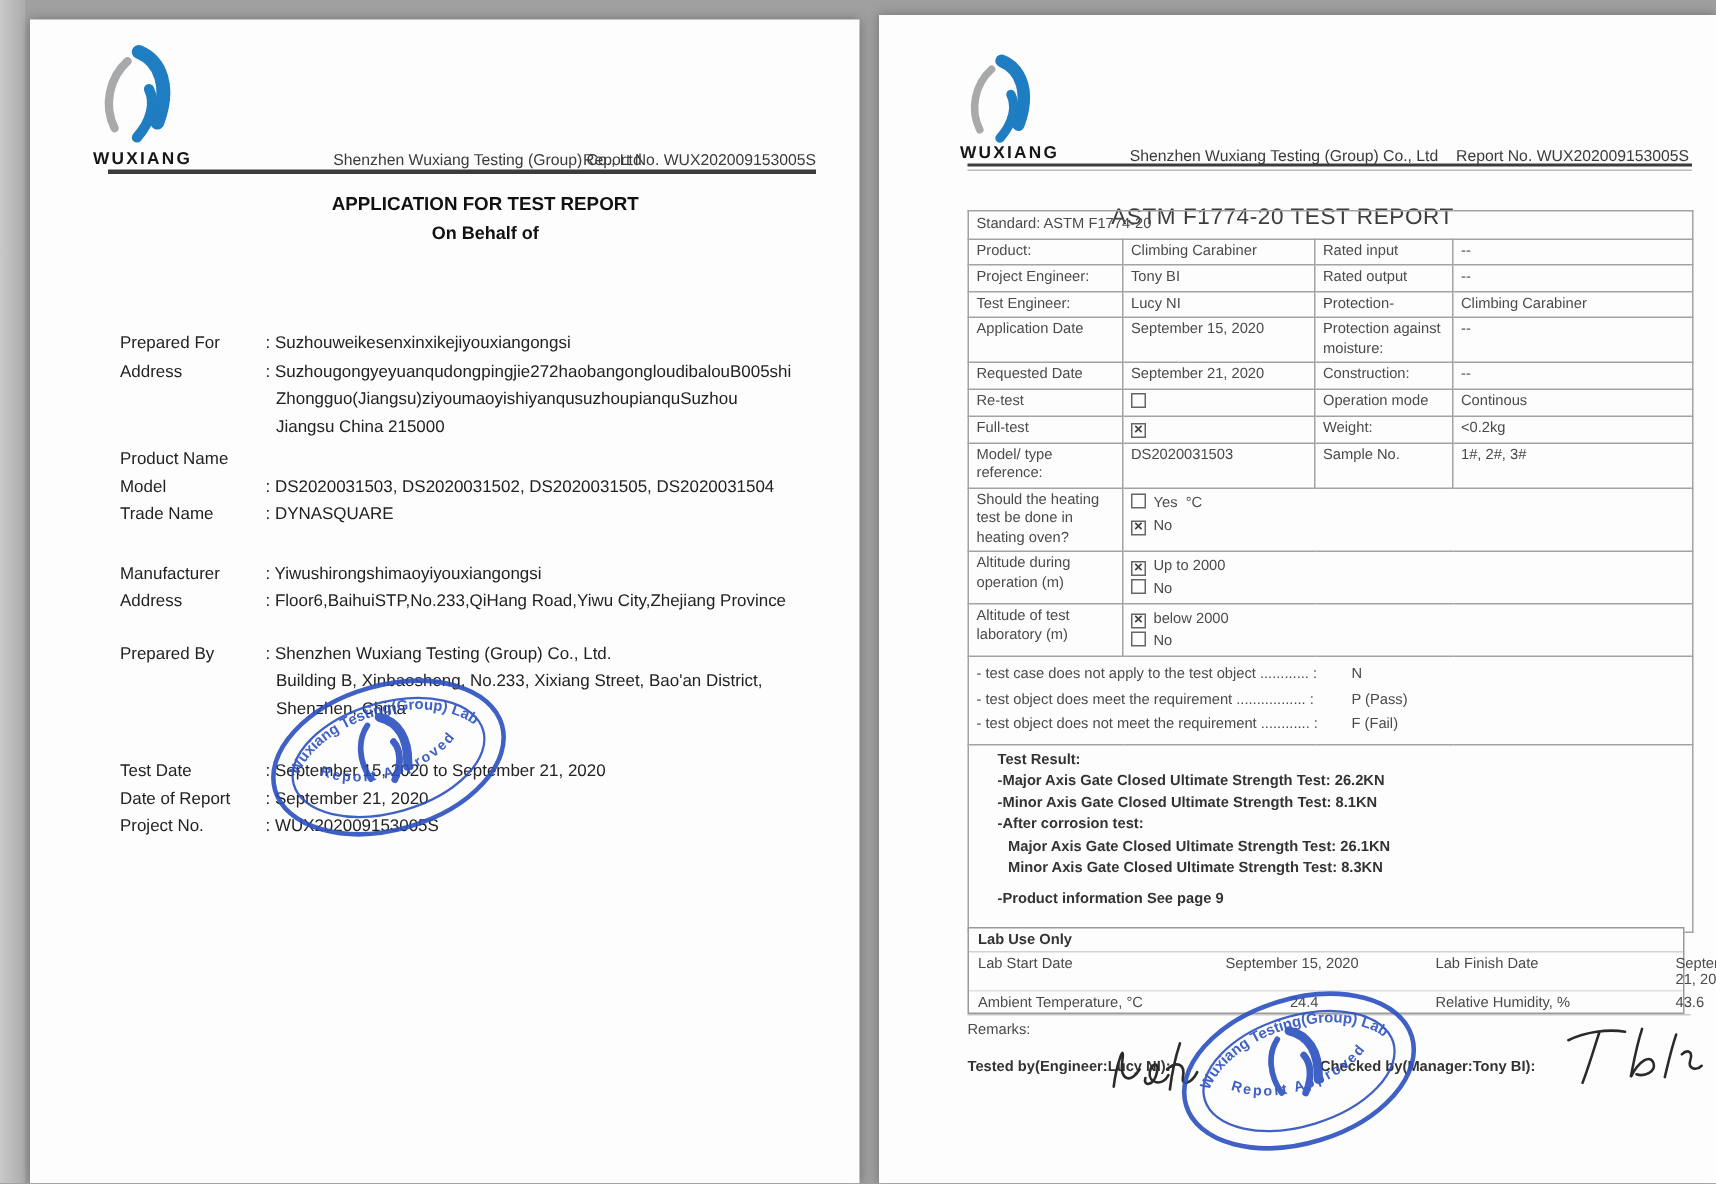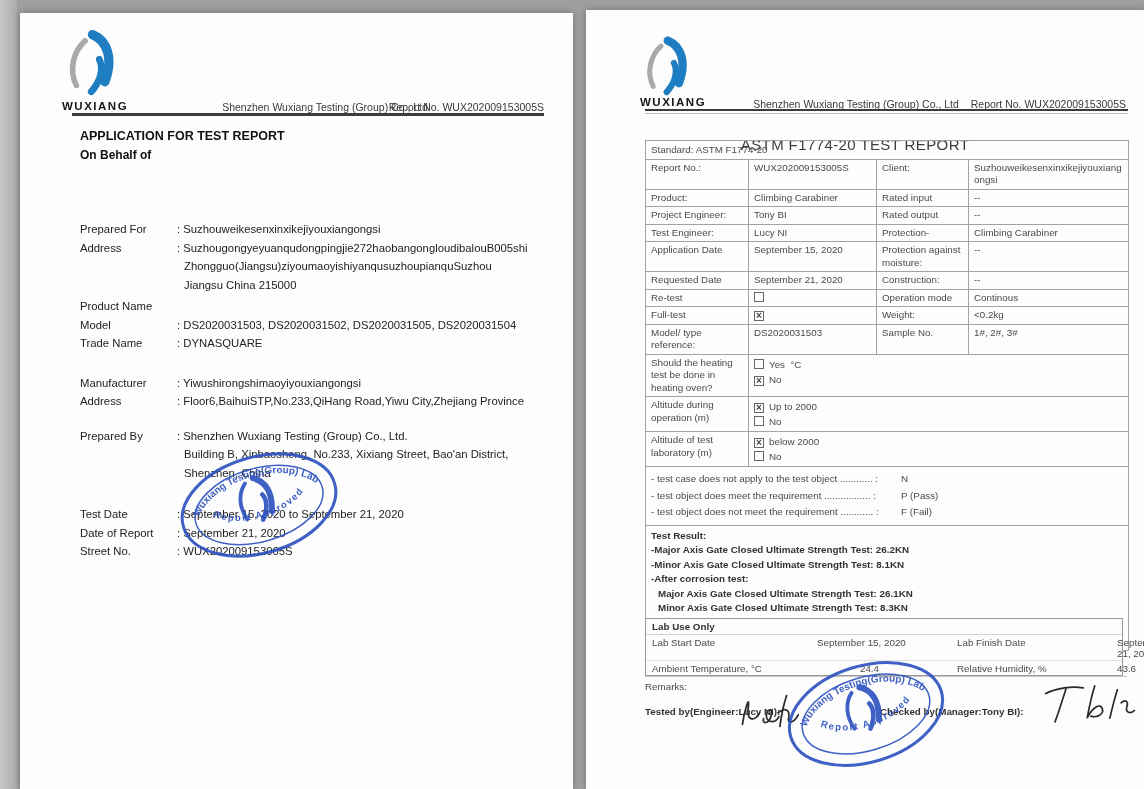--- a/index.html
+++ b/index.html
@@ -26,21 +26,21 @@
   #page-left .hdr-company{left:165px;top:88px;width:280px;}
   #page-left .hdr-report{left:354px;top:88px;width:170px;}
   #page-right .hdr-company{left:150px;top:88px;width:240px;}
   #page-right .hdr-report{left:370px;top:88px;width:170px;}
   .hdr-rule{position:absolute;background:#3c3c3c;}
   #page-left .hdr-rule{left:52px;top:100px;width:472px;height:2.5px;}
   #page-right .hdr-rule{left:59px;top:99px;width:483px;height:2px;}
   #page-right .hdr-rule2{position:absolute;left:59px;top:103px;width:483px;height:1px;background:#bdbdbd;}
 
   
-  .l-title{position:absolute;left:60px;top:116px;width:465px;color:#111;}
+  .l-title{position:absolute;left:71px;top:116px;width:465px;text-align:center;color:#111;}
   .l-title .t1,.l-title .t2{font-size:12.5px;font-weight:bold;line-height:14.5px;}
   .l-title .t3{font-size:12px;font-weight:bold;margin-top:4px;}
   #left-fields{position:absolute;left:60px;top:207px;width:487px;font-size:11.3px;color:#222;}
   .lfrow{display:flex;}
   .lflabel{width:97px;flex:0 0 97px;line-height:18.5px;}
   .lfval{flex:1;line-height:18.5px;}
   .lfline.cont{padding-left:7px;}
 
   
   .stamp{position:absolute;opacity:.9;pointer-events:none;}
@@ -53,21 +53,21 @@
   .r-title{position:absolute;left:59px;top:126px;width:420px;text-align:center;font-size:15px;color:#3c3c3c;letter-spacing:.4px;}
   #rt{position:absolute;left:59px;top:130px;width:483px;border-collapse:collapse;table-layout:fixed;font-size:9.8px;color:#4a4a4a;}
   #rt td{border:1px solid #a3a3a3;padding:2px 5px;vertical-align:top;line-height:12.5px;word-break:break-word;}
   #rt td.c4{word-break:break-all;}
   #rt .tspan{padding:2.5px 5px;}
   .optline{line-height:15px;white-space:pre;}
   .legendcell{padding:4px 5px !important;}
   .legline{position:relative;line-height:16.5px;}
   .legcode{position:absolute;left:250px;top:0;}
   .resultcell{padding:3px 5px 14px 5px !important;font-weight:bold;color:#333;}
-  .resline{line-height:14.5px;}
+  .resline{line-height:14.5px;margin-left:14px;}
   .resline.ind{padding-left:7px;}
   .cb{display:inline-block;width:8px;height:8px;border:1px solid #666;margin-right:5px;font-size:10px;line-height:8px;text-align:center;color:#444;font-weight:bold;vertical-align:-1px;}
 
   
   #lab-box{position:absolute;left:59px;top:608px;width:476px;border:1px solid #9a9a9a;font-size:9.8px;color:#4a4a4a;background:#fdfdfd;}
   #lab-title{font-weight:bold;color:#333;padding:2px 6px;border-bottom:1px solid #d2d2d2;}
   .labrow{display:grid;grid-template-columns:130px 105px 125px 1fr;padding:1.5px 6px;border-bottom:1px solid #e0e0e0;gap:35px;}
   .labrow:last-child{border-bottom:none;}
   .labcell.center{text-align:center;}
   #lab-hairline{position:absolute;left:59px;top:666px;width:482px;height:1px;background:#c7c7c7;}
@@ -157,21 +157,21 @@
             <div class="lfline">: September 15, 2020 to September 21, 2020</div>
           </div>
         </div>
         <div class="lfrow">
           <div class="lflabel">Date of Report</div>
           <div class="lfval">
             <div class="lfline">: September 21, 2020</div>
           </div>
         </div>
         <div class="lfrow">
-          <div class="lflabel">Street No.</div>
+          <div class="lflabel">Project No.</div>
           <div class="lfval">
             <div class="lfline">: WUX202009153005S</div>
           </div>
         </div>
       </div>
 
     <svg class="stamp stamp-svg" id="stamp-left" viewBox="0 0 220 140">
       <defs>
         <path id="arcTopL" d="M 22,86 A 88,54 0 0 1 198,86" fill="none"></path>
         <path id="arcBotL" d="M 40,60 A 78,48 0 0 0 180,60" fill="none"></path>
@@ -207,26 +207,20 @@
           <col style="width:103px">
           <col style="width:128px">
           <col style="width:92px">
           <col style="width:160px">
         </colgroup>
       <tbody id="rt-body">
           <tr>
             <td colspan="4" class="tspan">Standard: ASTM F1774-20</td>
           </tr>
           <tr>
-            <td>Report No.:</td>
-            <td>WUX202009153005S</td>
-            <td>Client:</td>
-            <td class="c4">Suzhouweikesenxinxikejiyouxiangongsi</td>
-          </tr>
-          <tr>
             <td>Product:</td>
             <td>Climbing Carabiner</td>
             <td>Rated input</td>
             <td class="c4">--</td>
           </tr>
           <tr>
             <td>Project Engineer:</td>
             <td>Tony BI</td>
             <td>Rated output</td>
             <td class="c4">--</td>

